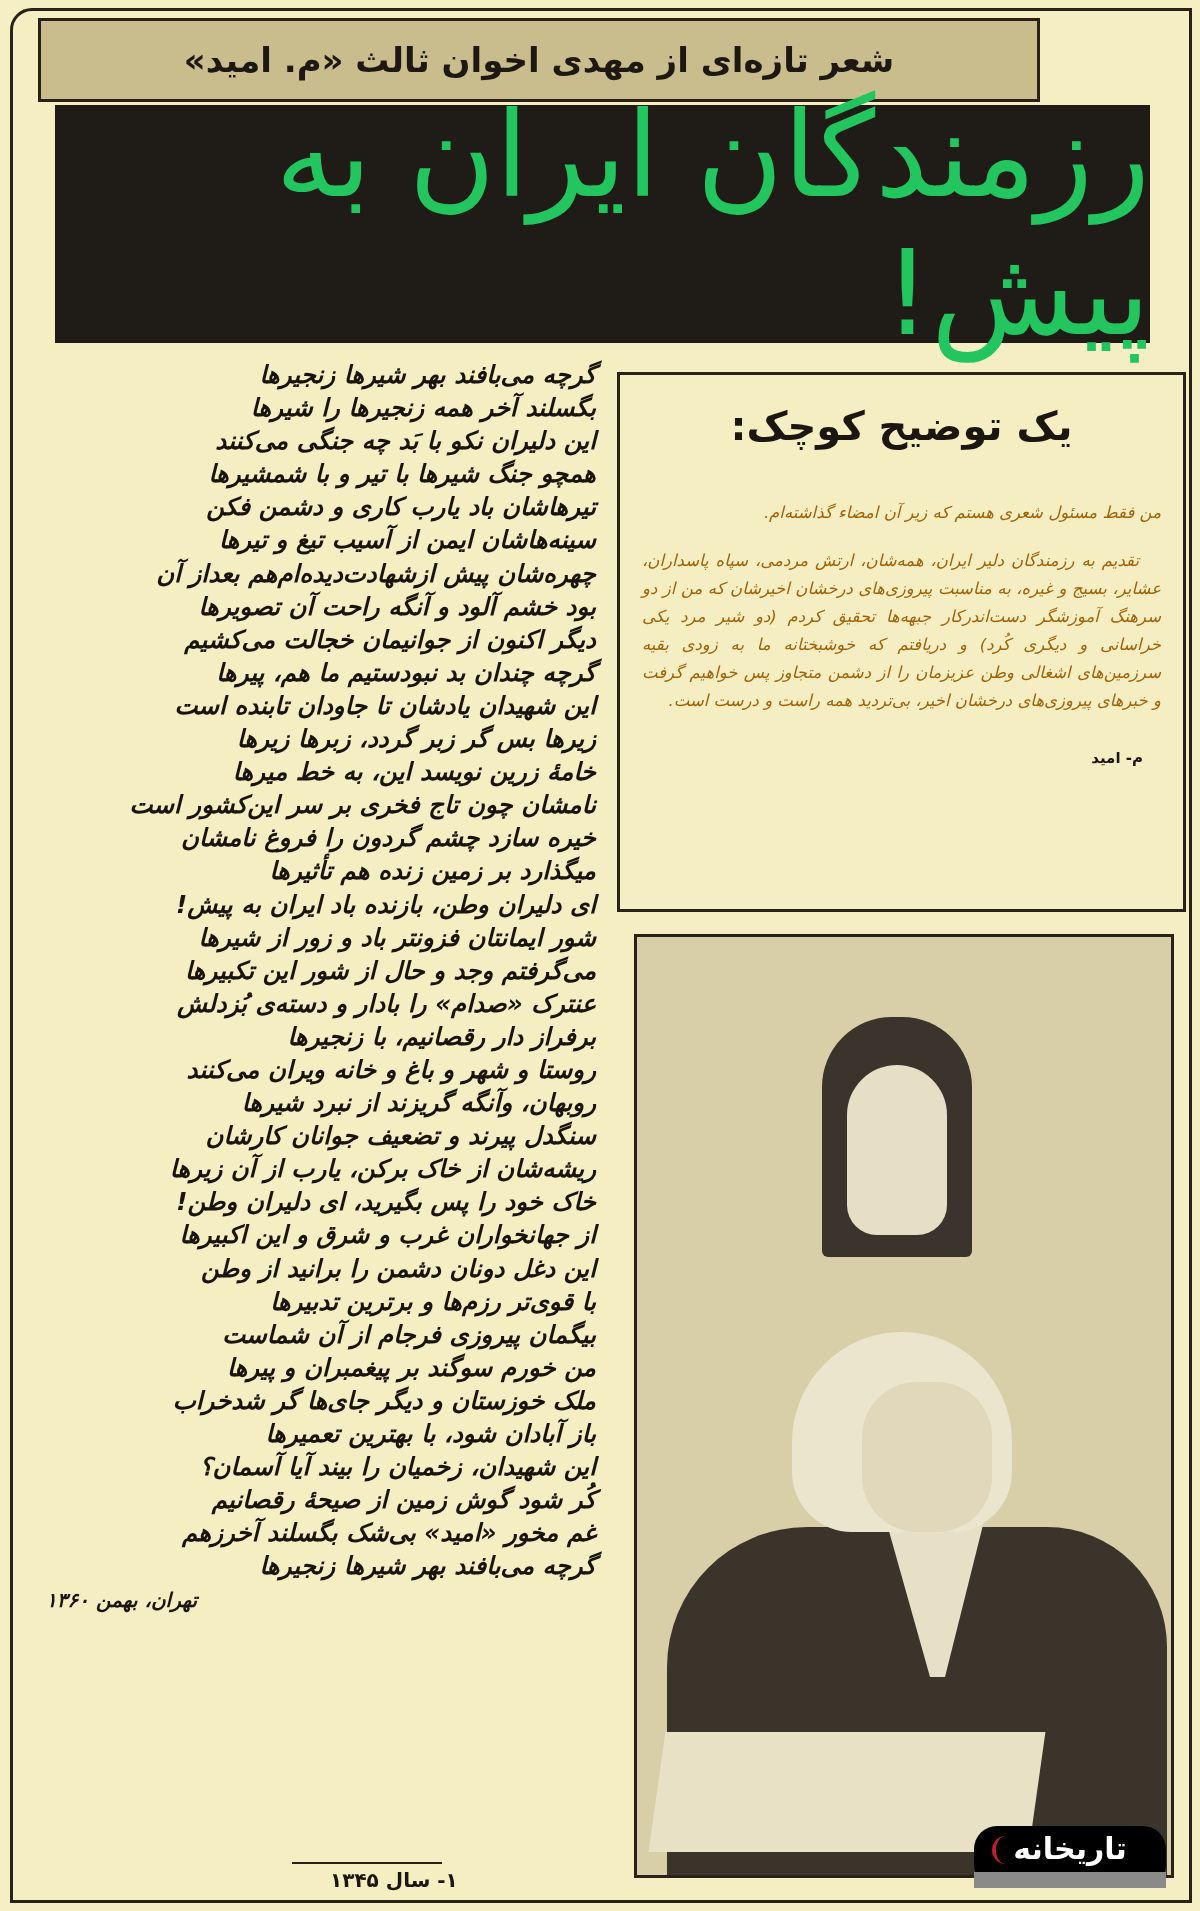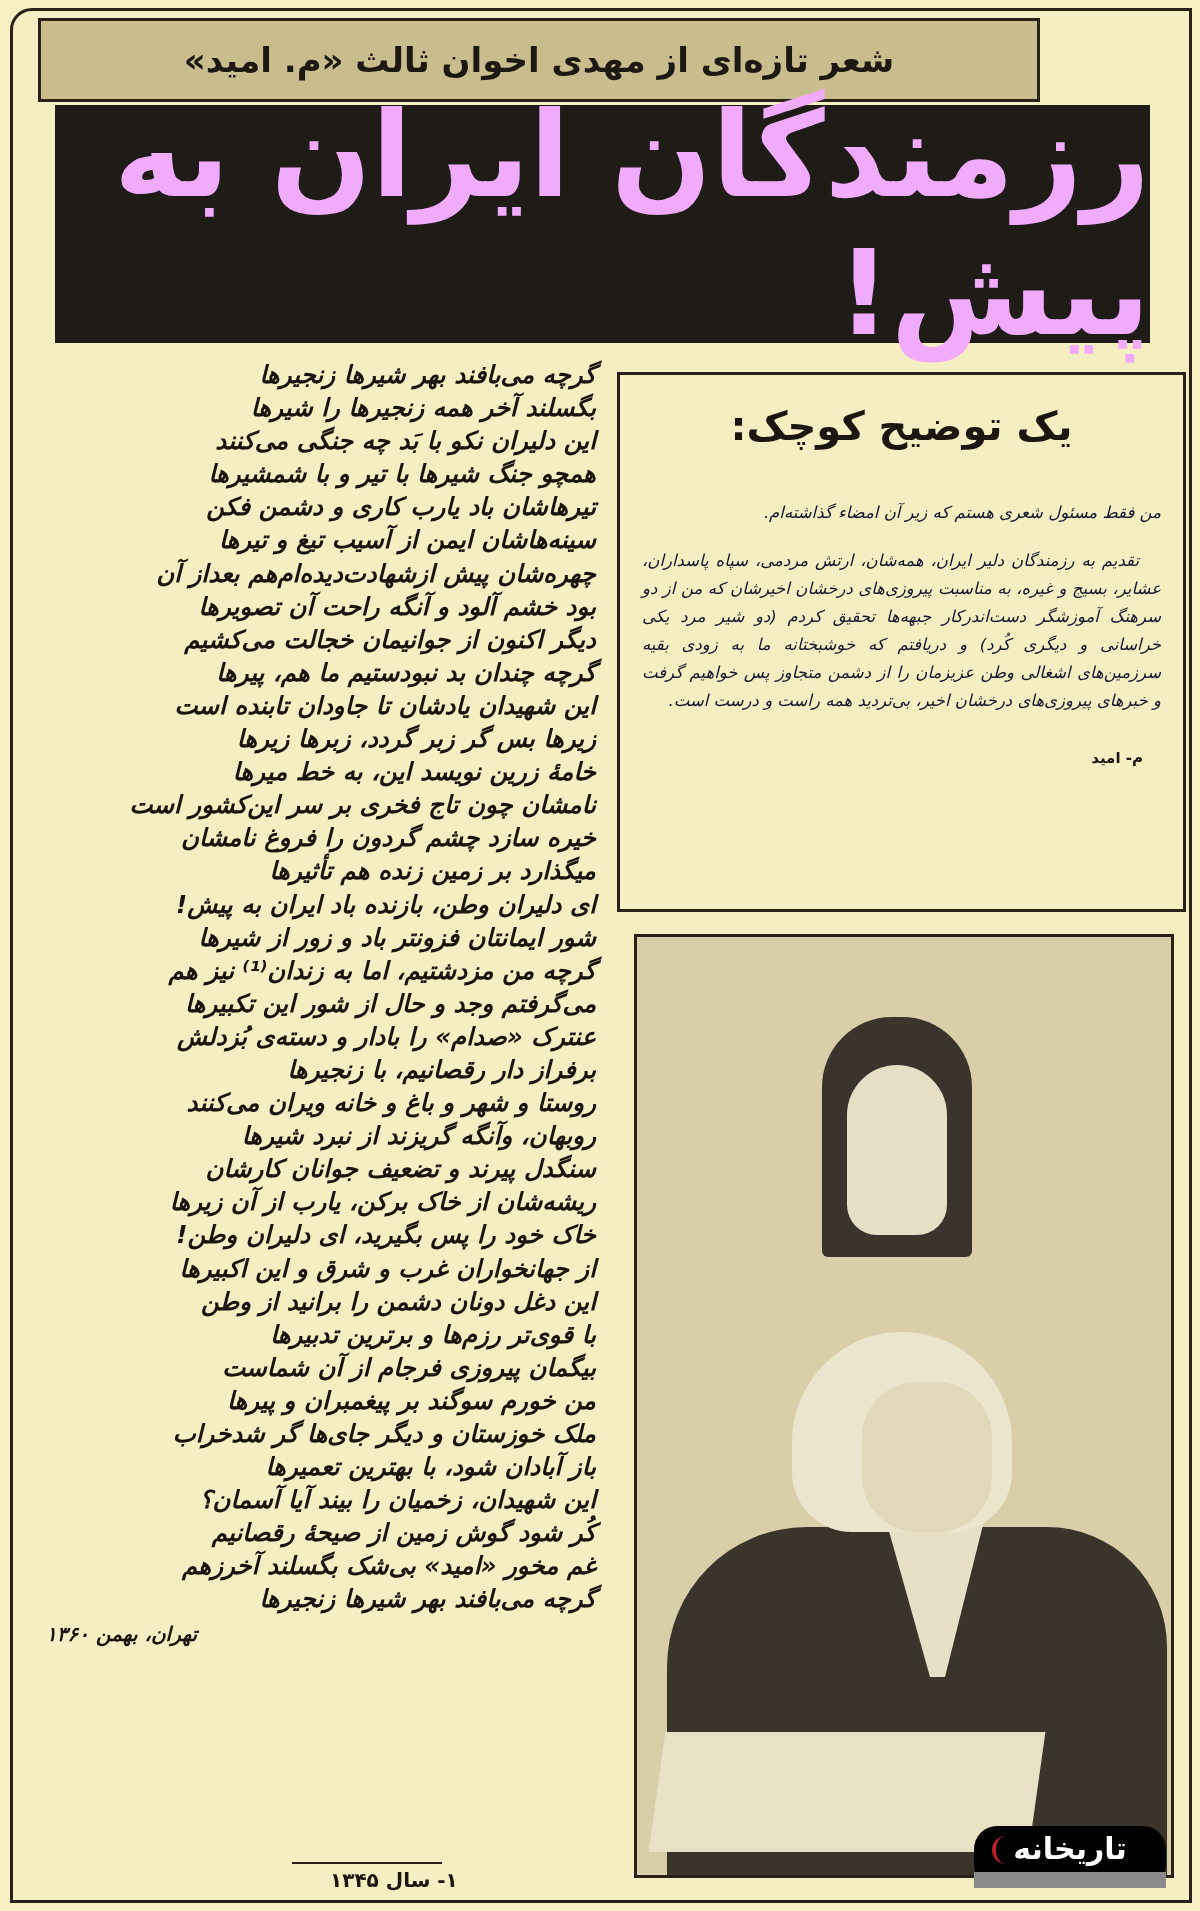--- a/index.html
+++ b/index.html
@@ -17,42 +17,42 @@
     display: flex; align-items: center; justify-content: center;
     direction: rtl;
   }
   .kicker span { font-size: 34px; font-weight: bold; color: #1e1812; font-family: "DejaVu Sans", sans-serif; }
 
   .headline {
     position: absolute; left: 55px; top: 105px; width: 1095px; height: 238px;
     background: #1f1c18; display: flex; align-items: center; justify-content: center;
     direction: rtl;
   }
-  .headline span { font-size: 118px; font-weight: bold; color: #f0abfc; font-family: "DejaVu Sans", sans-serif; letter-spacing: 2px; }
+  .headline span { font-size: 118px; font-weight: normal; color: #22c55e; font-family: "DejaVu Sans", sans-serif; letter-spacing: 2px; }
 
   .poem {
     position: absolute; left: 36px; top: 358px; width: 560px;
     direction: rtl; text-align: right;
   }
   .poem .line {
     display: block; font-size: 24.5px; font-weight: bold; font-style: italic;
     line-height: 33.1px; white-space: nowrap; color: #1a140e;
   }
   .poem .date { font-size: 20px; font-weight: bold; font-style: italic; margin-right: 0; }
   .poem .date-row { display: block; line-height: 36px; text-align: left; padding-left: 10px; }
 
   .footnote-rule { position: absolute; left: 292px; top: 1862px; width: 150px; height: 2px; background: #2a2218; }
   .footnote { position: absolute; left: 330px; top: 1868px; direction: rtl; font-size: 20px; font-weight: bold; }
 
   .note-box {
     position: absolute; left: 617px; top: 372px; width: 569px; height: 540px;
     border: 3px solid #2a2218; direction: rtl; text-align: right; padding: 18px 22px 0 22px;
   }
   .note-title { display: block; text-align: center; font-size: 40px; font-weight: bold; margin-top: 10px; margin-bottom: 50px; }
-  .note-para { display: block; font-size: 16.5px; font-style: italic; line-height: 28px; text-align: justify; color: #0f172a; }
+  .note-para { display: block; font-size: 16.5px; font-style: italic; line-height: 28px; text-align: justify; color: #a16207; }
   .note-para + .note-para { margin-top: 20px; text-indent: 22px; }
   .note-sign { display: block; font-size: 15px; font-weight: bold; margin-top: 34px; margin-right: 18px; }
 
   .photo {
     position: absolute; left: 634px; top: 934px; width: 540px; height: 944px;
     border: 3px solid #2a2218; background: #d8cfa8; overflow: hidden;
   }
   .photo .inset {
     position: absolute; left: 185px; top: 80px; width: 150px; height: 240px;
     border-radius: 70px 70px 6px 6px; background: #3a342c;
@@ -114,21 +114,20 @@
   <span class="line">دیگر اکنون از جوانیمان خجالت می‌کشیم</span>
   <span class="line">گرچه چندان بد نبودستیم ما هم، پیرها</span>
   <span class="line">این شهیدان یادشان تا جاودان تابنده است</span>
   <span class="line">زیرها بس گر زبر گردد، زبرها زیرها</span>
   <span class="line">خامهٔ زرین نویسد این، به خط میرها</span>
   <span class="line">نامشان چون تاج فخری بر سر این‌کشور است</span>
   <span class="line">خیره سازد چشم گردون را فروغ نامشان</span>
   <span class="line">میگذارد بر زمین زنده هم تأثیرها</span>
   <span class="line">ای دلیران وطن، بازنده باد ایران به پیش!</span>
   <span class="line">شور ایمانتان فزونتر باد و زور از شیرها</span>
-  <span class="line">گرچه من مزدشتیم، اما به زندان⁽¹⁾ نیز هم</span>
   <span class="line">می‌گرفتم وجد و حال از شور این تکبیرها</span>
   <span class="line">عنترک «صدام» را بادار و دسته‌ی بُزدلش</span>
   <span class="line">برفراز دار رقصانیم، با زنجیرها</span>
   <span class="line">روستا و شهر و باغ و خانه ویران می‌کنند</span>
   <span class="line">روبهان، وآنگه گریزند از نبرد شیرها</span>
   <span class="line">سنگدل پیرند و تضعیف جوانان کارشان</span>
   <span class="line">ریشه‌شان از خاک برکن، یارب از آن زیرها</span>
   <span class="line">خاک خود را پس بگیرید، ای دلیران وطن!</span>
   <span class="line">از جهانخواران غرب و شرق و این اکبیرها</span>
   <span class="line">این دغل دونان دشمن را برانید از وطن</span>

